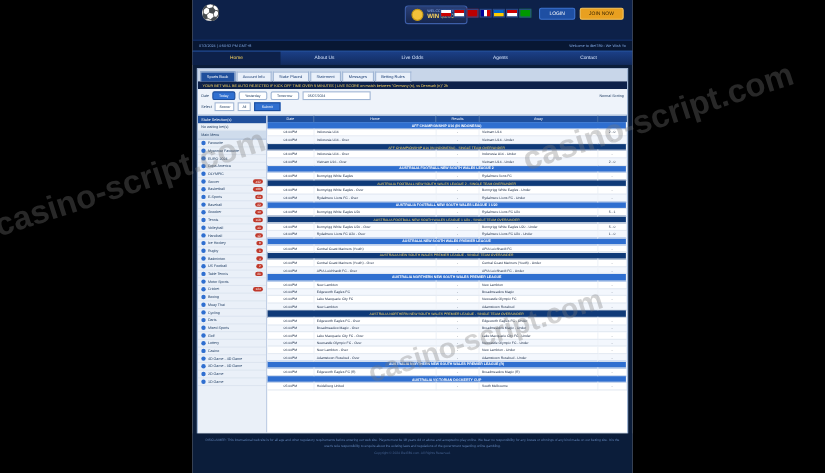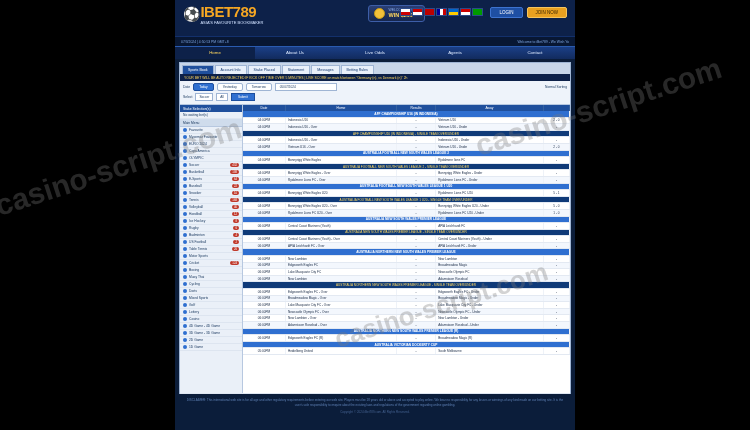--- a/index.html
+++ b/index.html
@@ -89,24 +89,20 @@
 <body>
 
 <div class="bar left"></div>
 <div class="bar right"></div>
 
 <div class="stage">
 
   <div class="topbar">
     <div class="logo">
       <span style="color:#f5a623;font-size:14px;">⚽</span>
-      <span>
-        <span class="mark">IBET789</span>
-        <span class="sub">ASIA'S FAVOURITE BOOKMAKER</span>
-      </span>
     </div>
 
     <div class="promo">
       <span class="coin"></span>
       <span>
         <span class="t1">WELCOME BONUS</span>
         <span class="t2">WIN $200</span>
       </span>
     </div>
 

